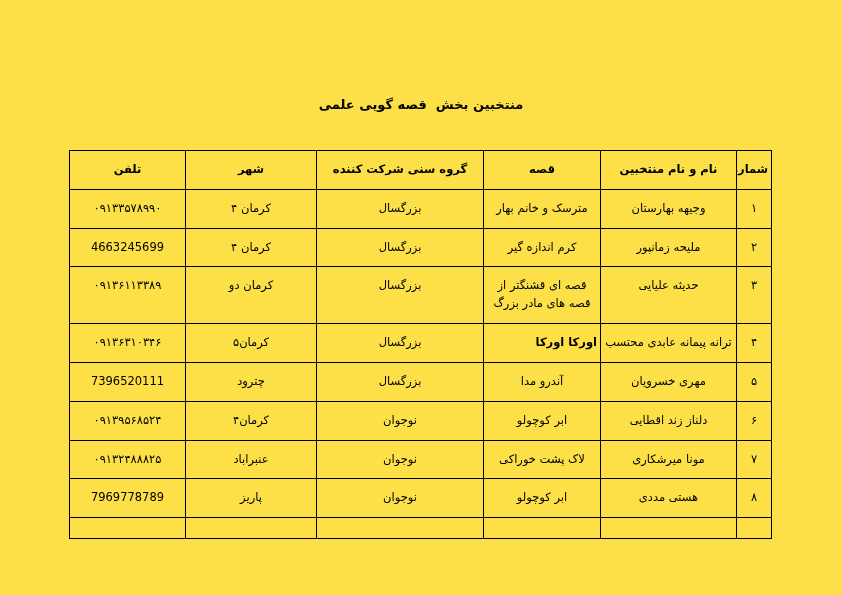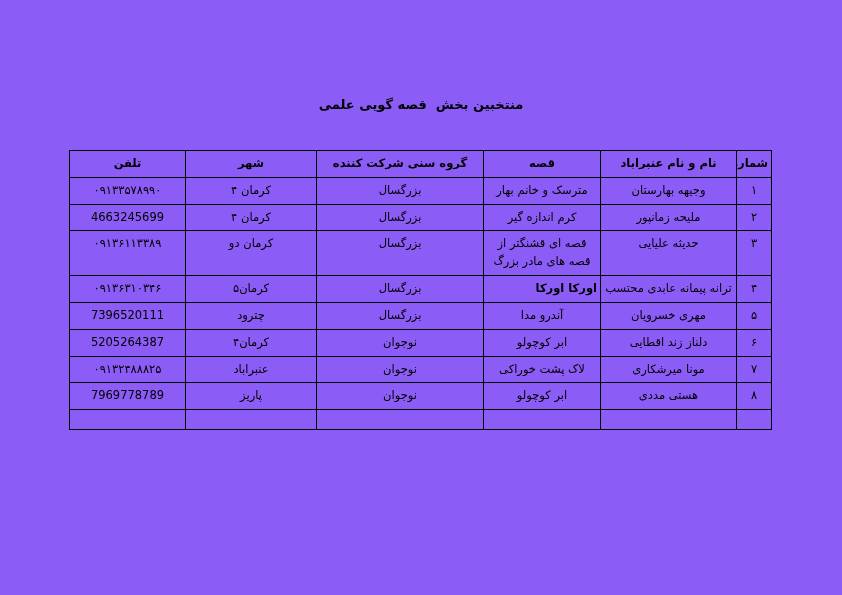--- a/index.html
+++ b/index.html
@@ -6,21 +6,21 @@
   html, body { width: 842px; height: 595px; }
   body {
     font-family: "DejaVu Sans", sans-serif;
     background: #ffffff;
     color: #000000;
   }
   .page {
     position: relative;
     width: 842px;
     height: 595px;
-    background: #8b5cf6;
+    background: #fde047;
     overflow: hidden;
   }
   .doc-title {
     position: absolute;
     top: 97px;
     left: 0;
     width: 100%;
     text-align: center;
     font-size: 13px;
     font-weight: bold;
@@ -35,21 +35,21 @@
     border-collapse: collapse;
     table-layout: fixed;
     font-size: 11.5px;
     direction: rtl;
     border: 1.5px solid #000;
   }
   .results th, .results td {
     border: 1px solid #000;
     text-align: center;
     vertical-align: middle;
-    padding: 4px 3px;
+    padding: 10px 3px;
     line-height: 1.55;
     overflow: hidden;
   }
   .results thead th { font-weight: bold; height: 19px; }
   .results tbody td { height: 22px; }
   .results tbody tr:nth-child(1) td { height: 23px; margin-top: 44px; }
   .results tbody tr:nth-child(3) td { height: 37px; vertical-align: top; }
   .results tbody tr:nth-child(4) td { height: 23px; }
   .results tbody tr:nth-child(4) td[data-name="cell-story"] { font-weight: bold; text-align: right; }
   .results tbody tr:nth-child(9) td { height: 20px; }
@@ -65,21 +65,21 @@
       <col style="width:35px">
       <col style="width:136px">
       <col style="width:117px">
       <col style="width:167px">
       <col style="width:131px">
       <col style="width:116px">
     </colgroup>
     <thead>
       <tr data-name="header-row">
         <th data-name="col-header-number">شماره</th>
-        <th data-name="col-header-name">نام و نام عنبراباد</th>
+        <th data-name="col-header-name">نام و نام منتخبین</th>
         <th data-name="col-header-story">قصه</th>
         <th data-name="col-header-age-group">گروه سنی شرکت کننده</th>
         <th data-name="col-header-city">شهر</th>
         <th data-name="col-header-phone">تلفن</th>
       </tr>
     </thead>
     <tbody id="table-body" data-name="table-body">
         <tr data-name="table-row">
           <td data-name="cell-number">۱</td>
           <td data-name="cell-name">وجیهه بهارستان</td>
@@ -119,21 +119,21 @@
           <td data-name="cell-age-group">بزرگسال</td>
           <td data-name="cell-city">چترود</td>
           <td data-name="cell-phone">7396520111</td>
         </tr>
         <tr data-name="table-row">
           <td data-name="cell-number">۶</td>
           <td data-name="cell-name">دلناز زند اقطایی</td>
           <td data-name="cell-story">ابر کوچولو</td>
           <td data-name="cell-age-group">نوجوان</td>
           <td data-name="cell-city">کرمان۴</td>
-          <td data-name="cell-phone">5205264387</td>
+          <td data-name="cell-phone">۰۹۱۳۹۵۶۸۵۲۴</td>
         </tr>
         <tr data-name="table-row">
           <td data-name="cell-number">۷</td>
           <td data-name="cell-name">مونا میرشکاری</td>
           <td data-name="cell-story">لاک پشت خوراکی</td>
           <td data-name="cell-age-group">نوجوان</td>
           <td data-name="cell-city">عنبراباد</td>
           <td data-name="cell-phone">۰۹۱۳۲۴۸۸۸۲۵</td>
         </tr>
         <tr data-name="table-row">

